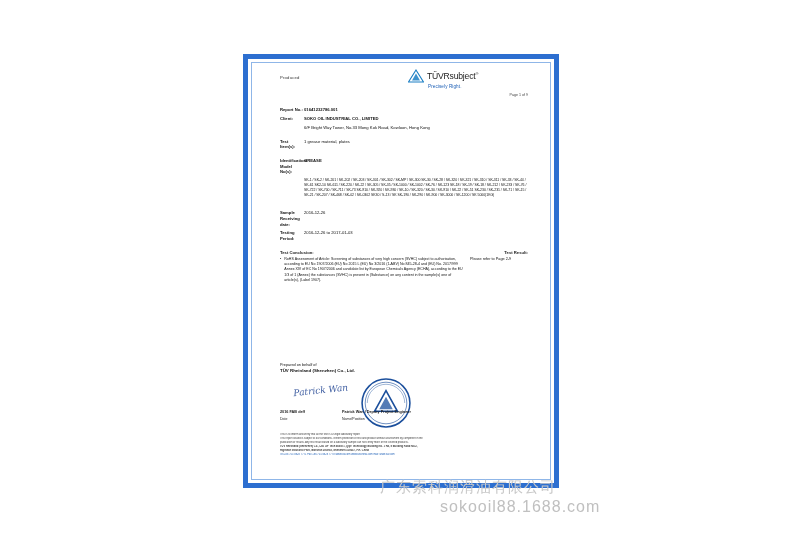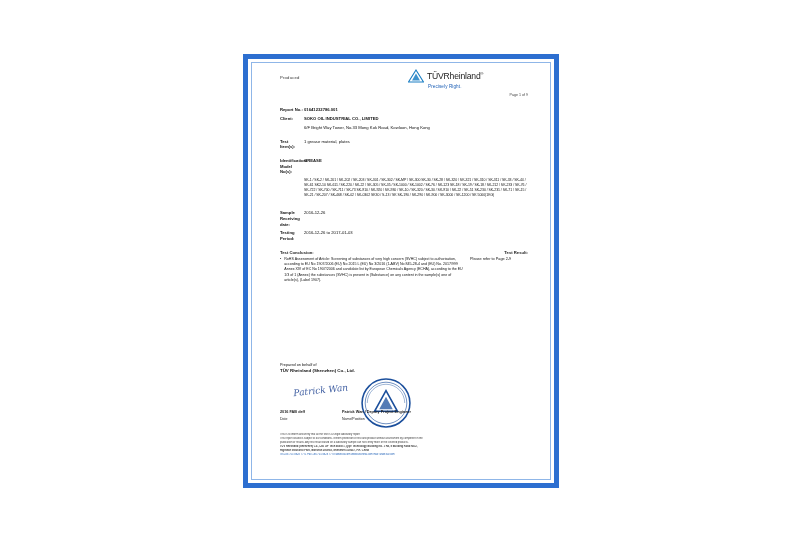--- a/index.html
+++ b/index.html
@@ -294,21 +294,21 @@
       <div class="hdr-left">Produced</div>
 
       <div class="tuv">
         <div class="tuv-row">
           <span class="tuv-logo">
             <svg viewBox="0 0 32 28" width="16" height="14" aria-hidden="true">
               <polygon points="16,2 31,26 1,26" fill="none" stroke="#1b7fc4" stroke-width="2.2"></polygon>
               <polygon points="16,9 24,23 8,23" fill="#1b7fc4" opacity="0.85"></polygon>
             </svg>
           </span>
-          <span class="tuv-word"><b>TÜVR</b><span class="rh">heinland</span><span class="tuv-sup">®</span></span>
+          <span class="tuv-word"><b>TÜVR</b><span class="rh">subject</span><span class="tuv-sup">®</span></span>
         </div>
         <div class="tuv-tag">Precisely Right.</div>
       </div>
 
       <div class="pageno">Page 1 of 9</div>
     </div>
 
     <div class="rows">
 
       <div class="row">
@@ -406,14 +406,16 @@
       <div class="f-line">This is to inform and verify that all the test is a single laboratory report</div>
       <div class="f-line">This report issued is subject to our conditions. Written protection of test and product without assessment by competent in the</div>
       <div class="f-line">publication or results. Any test result based on a laboratory sample can not certify more of the covered products.</div>
       <div class="f-line f-bold">TÜV Rheinland (Shenzhen) Co., Ltd.  3/F Tech Build 1, Qiye Technology Building No. 1 Rd, 9 Building Road No.2,</div>
       <div class="f-line f-bold">Hightech Industrial Park, Nanshan District, Shenzhen 518057, P.R. China</div>
       <div class="f-line f-blue">Tel.+86 755 8828 7771  Fax +86 755 8828 7778    www.tuv.com    www.tuvchina.com    mail: www.tuv.com</div>
     </div>
 
   </div>
 
+  <div class="wm-cn">广东索科润滑油有限公司</div>
+  <div class="wm-en">sokooil88.1688.com</div>
 
 </div>
 
 </body></html>

